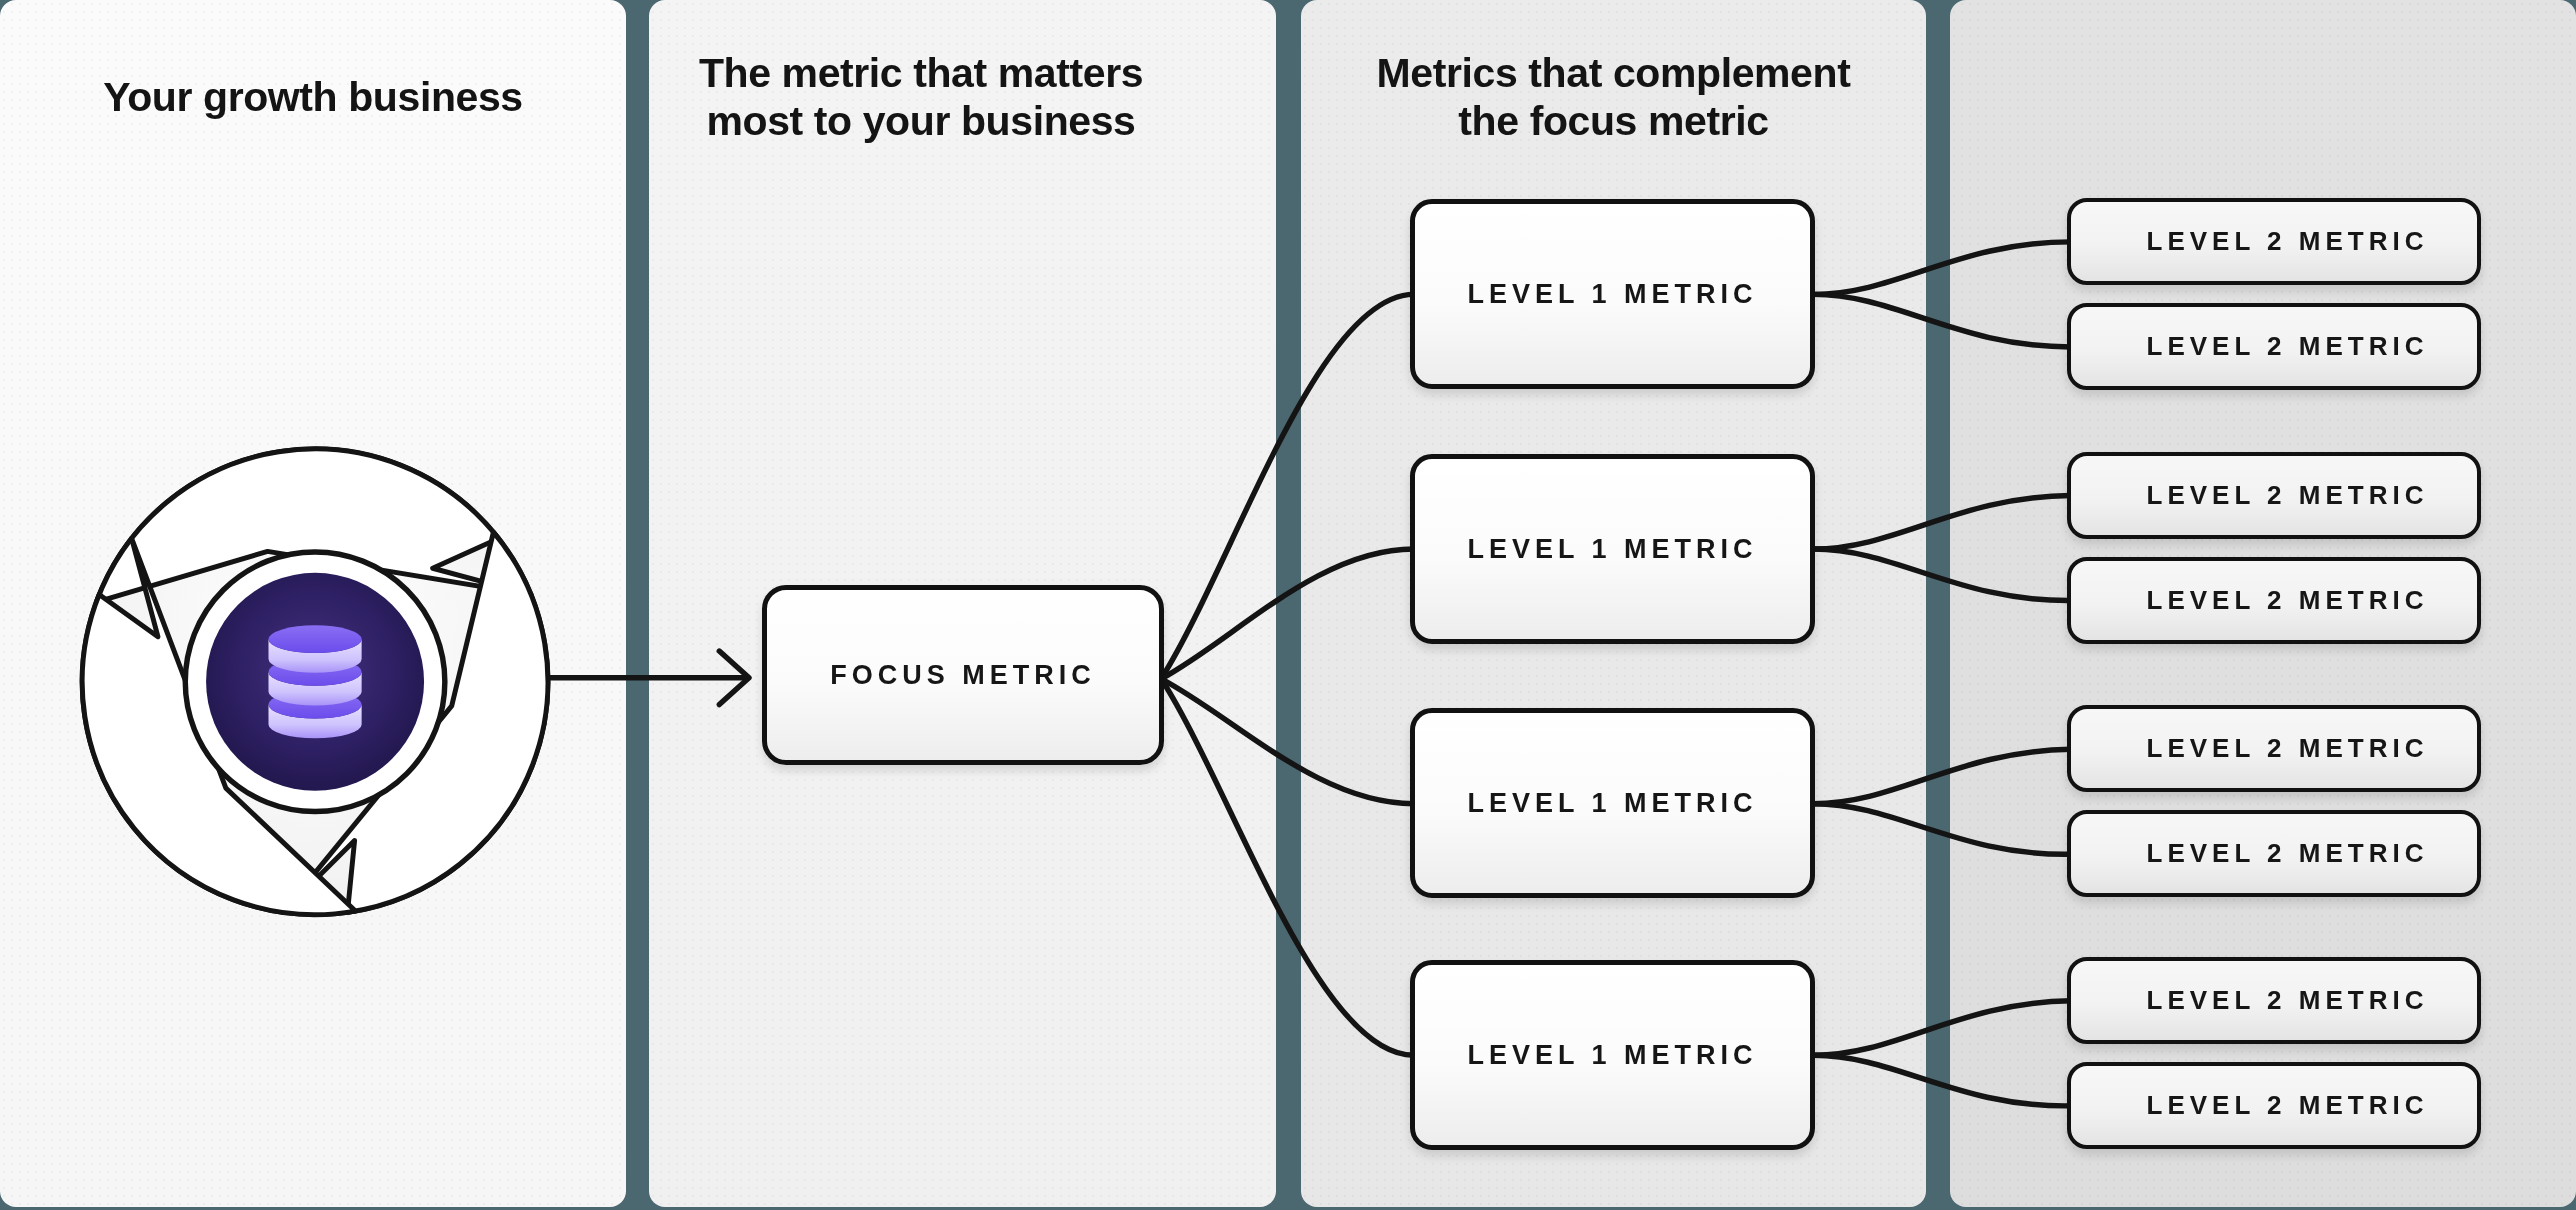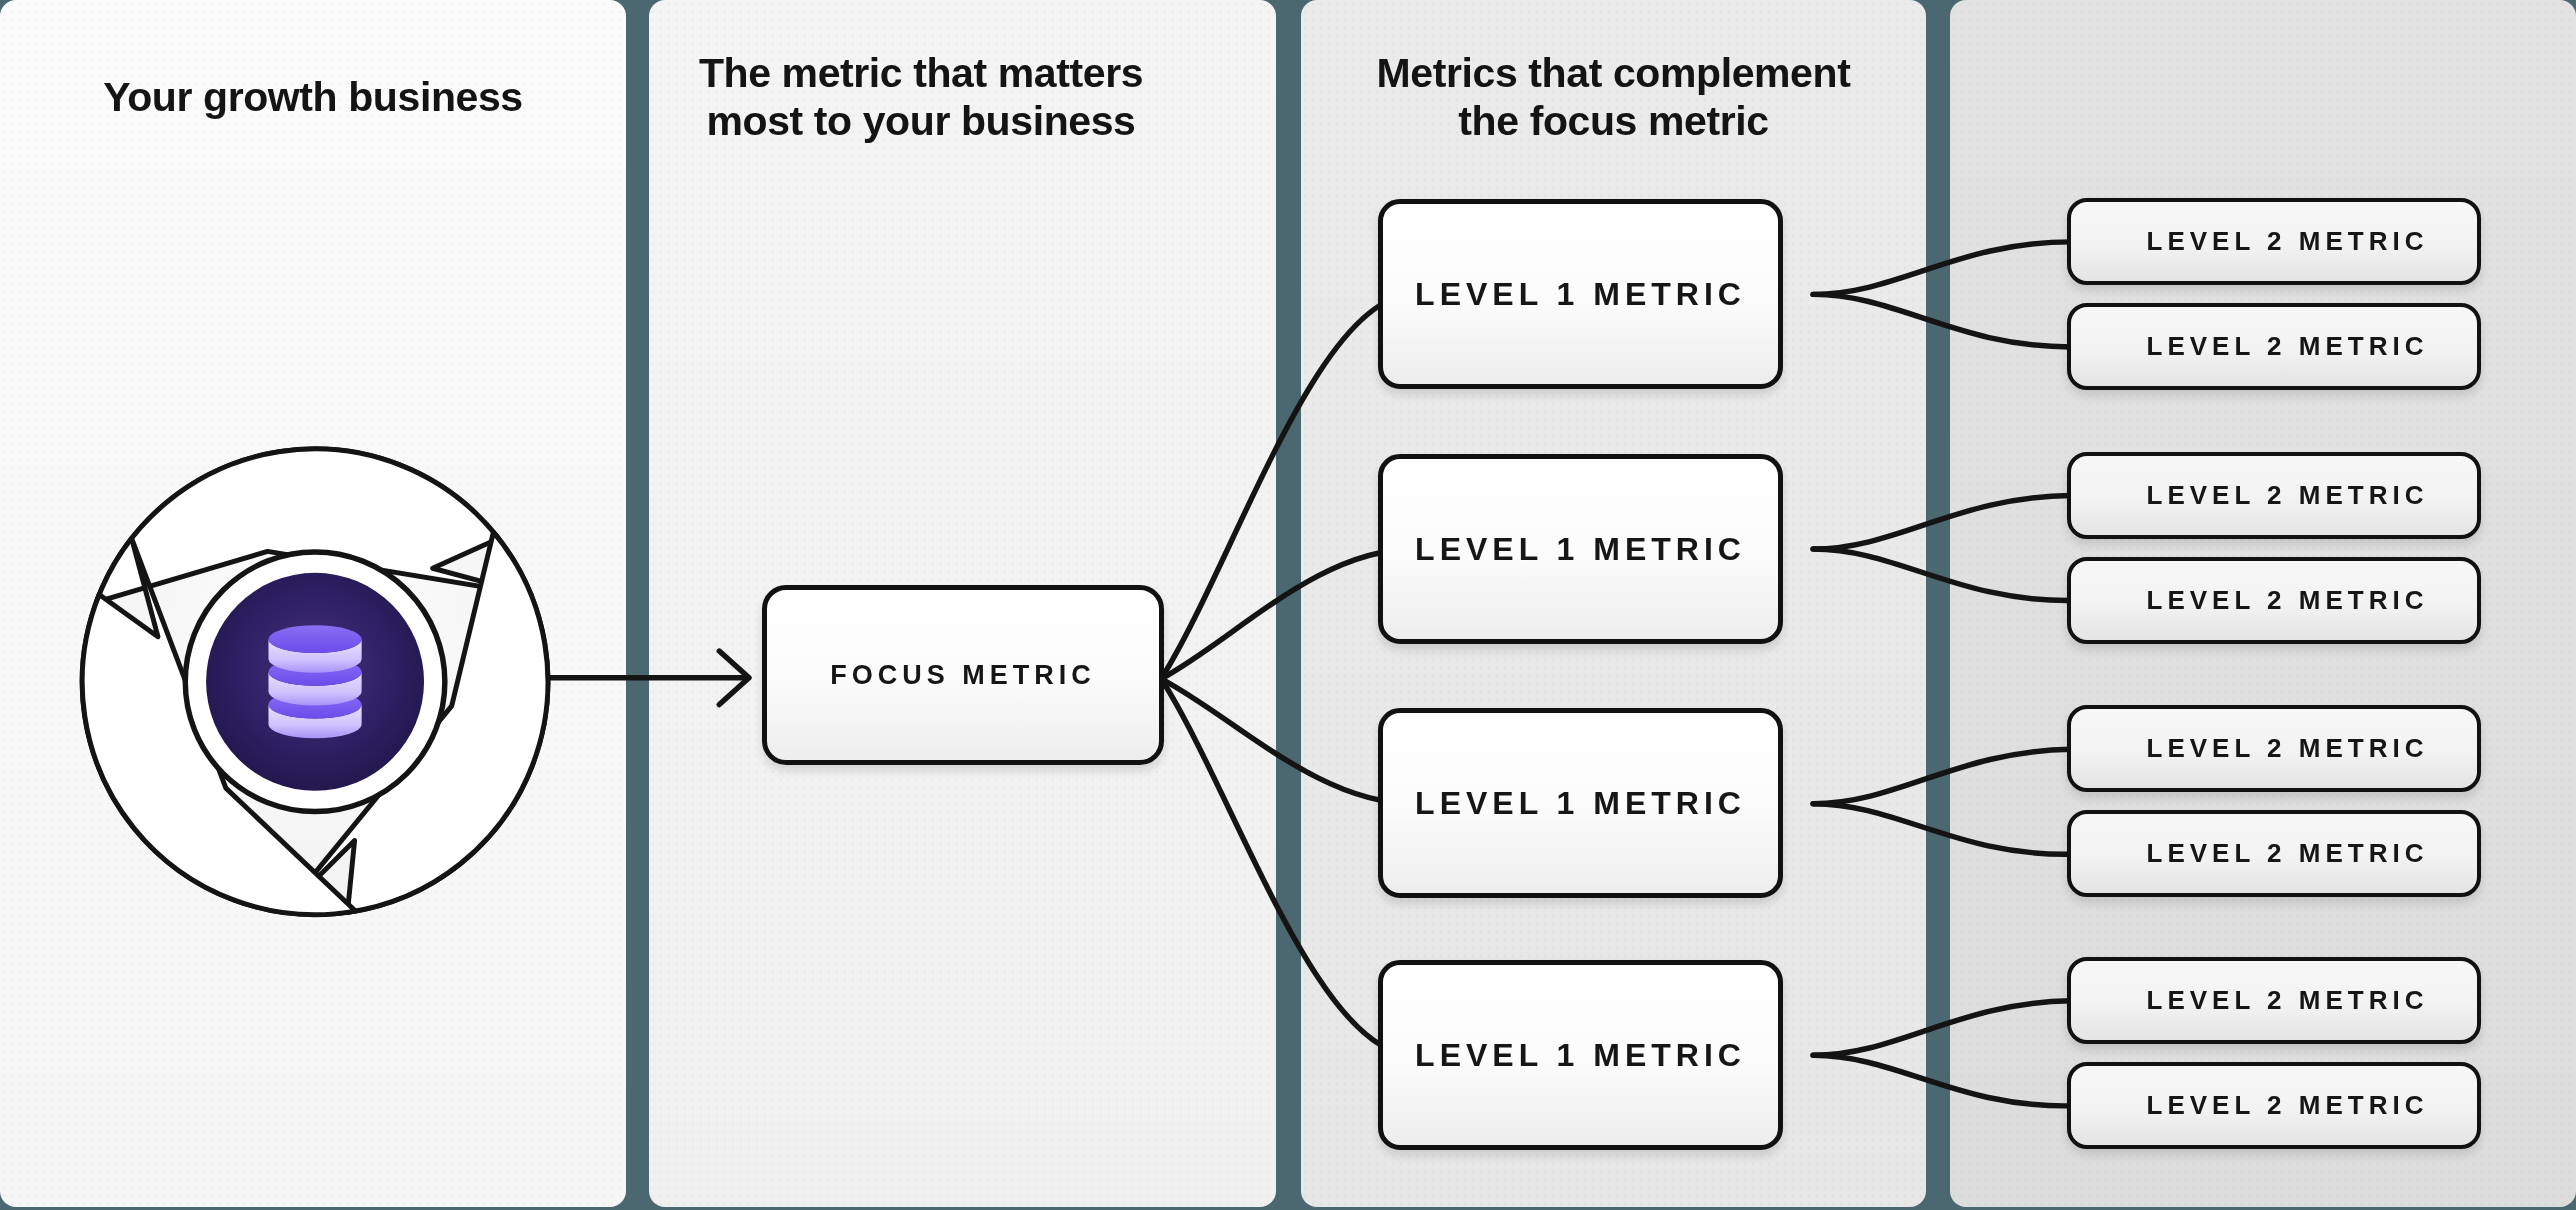--- a/index.html
+++ b/index.html
@@ -41,21 +41,21 @@
     position:absolute;box-sizing:border-box;
     background:linear-gradient(180deg,#ffffff 0%,#fbfbfb 55%,#ededed 100%);
     border:5px solid #111111;
     display:flex;align-items:center;justify-content:center;
     font-weight:700;color:#161616;
     letter-spacing:5px;
     box-shadow:0 6px 10px rgba(0,0,0,0.12);
     z-index:2;
   }
   .focus-box{left:762px;top:585px;width:402px;height:180px;border-radius:24px;font-size:27px;}
-  .l1-box{left:1378px;width:405px;height:190px;border-radius:22px;font-size:32px;}
+  .l1-box{left:1410px;width:405px;height:190px;border-radius:22px;font-size:27px;}
   .l1-0{top:199px;} .l1-1{top:454px;} .l1-2{top:708px;} .l1-3{top:960px;}
   .l2-box{left:2067px;width:414px;height:87px;border-radius:20px;border-width:4px;font-size:26px;
     background:linear-gradient(180deg,#f7f7f7 0%,#f2f2f2 55%,#e4e4e4 100%);padding-left:27px;}
   .l2-0{top:198px;} .l2-1{top:303px;}
   .l2-2{top:452px;} .l2-3{top:557px;}
   .l2-4{top:705px;} .l2-5{top:810px;}
   .l2-6{top:957px;} .l2-7{top:1062px;}
   .stroke{stroke:#141414;stroke-width:5.5;fill:none;}
   .blade{fill:#ffffff;stroke:#141414;stroke-width:5;stroke-linejoin:round;}
 </style>

